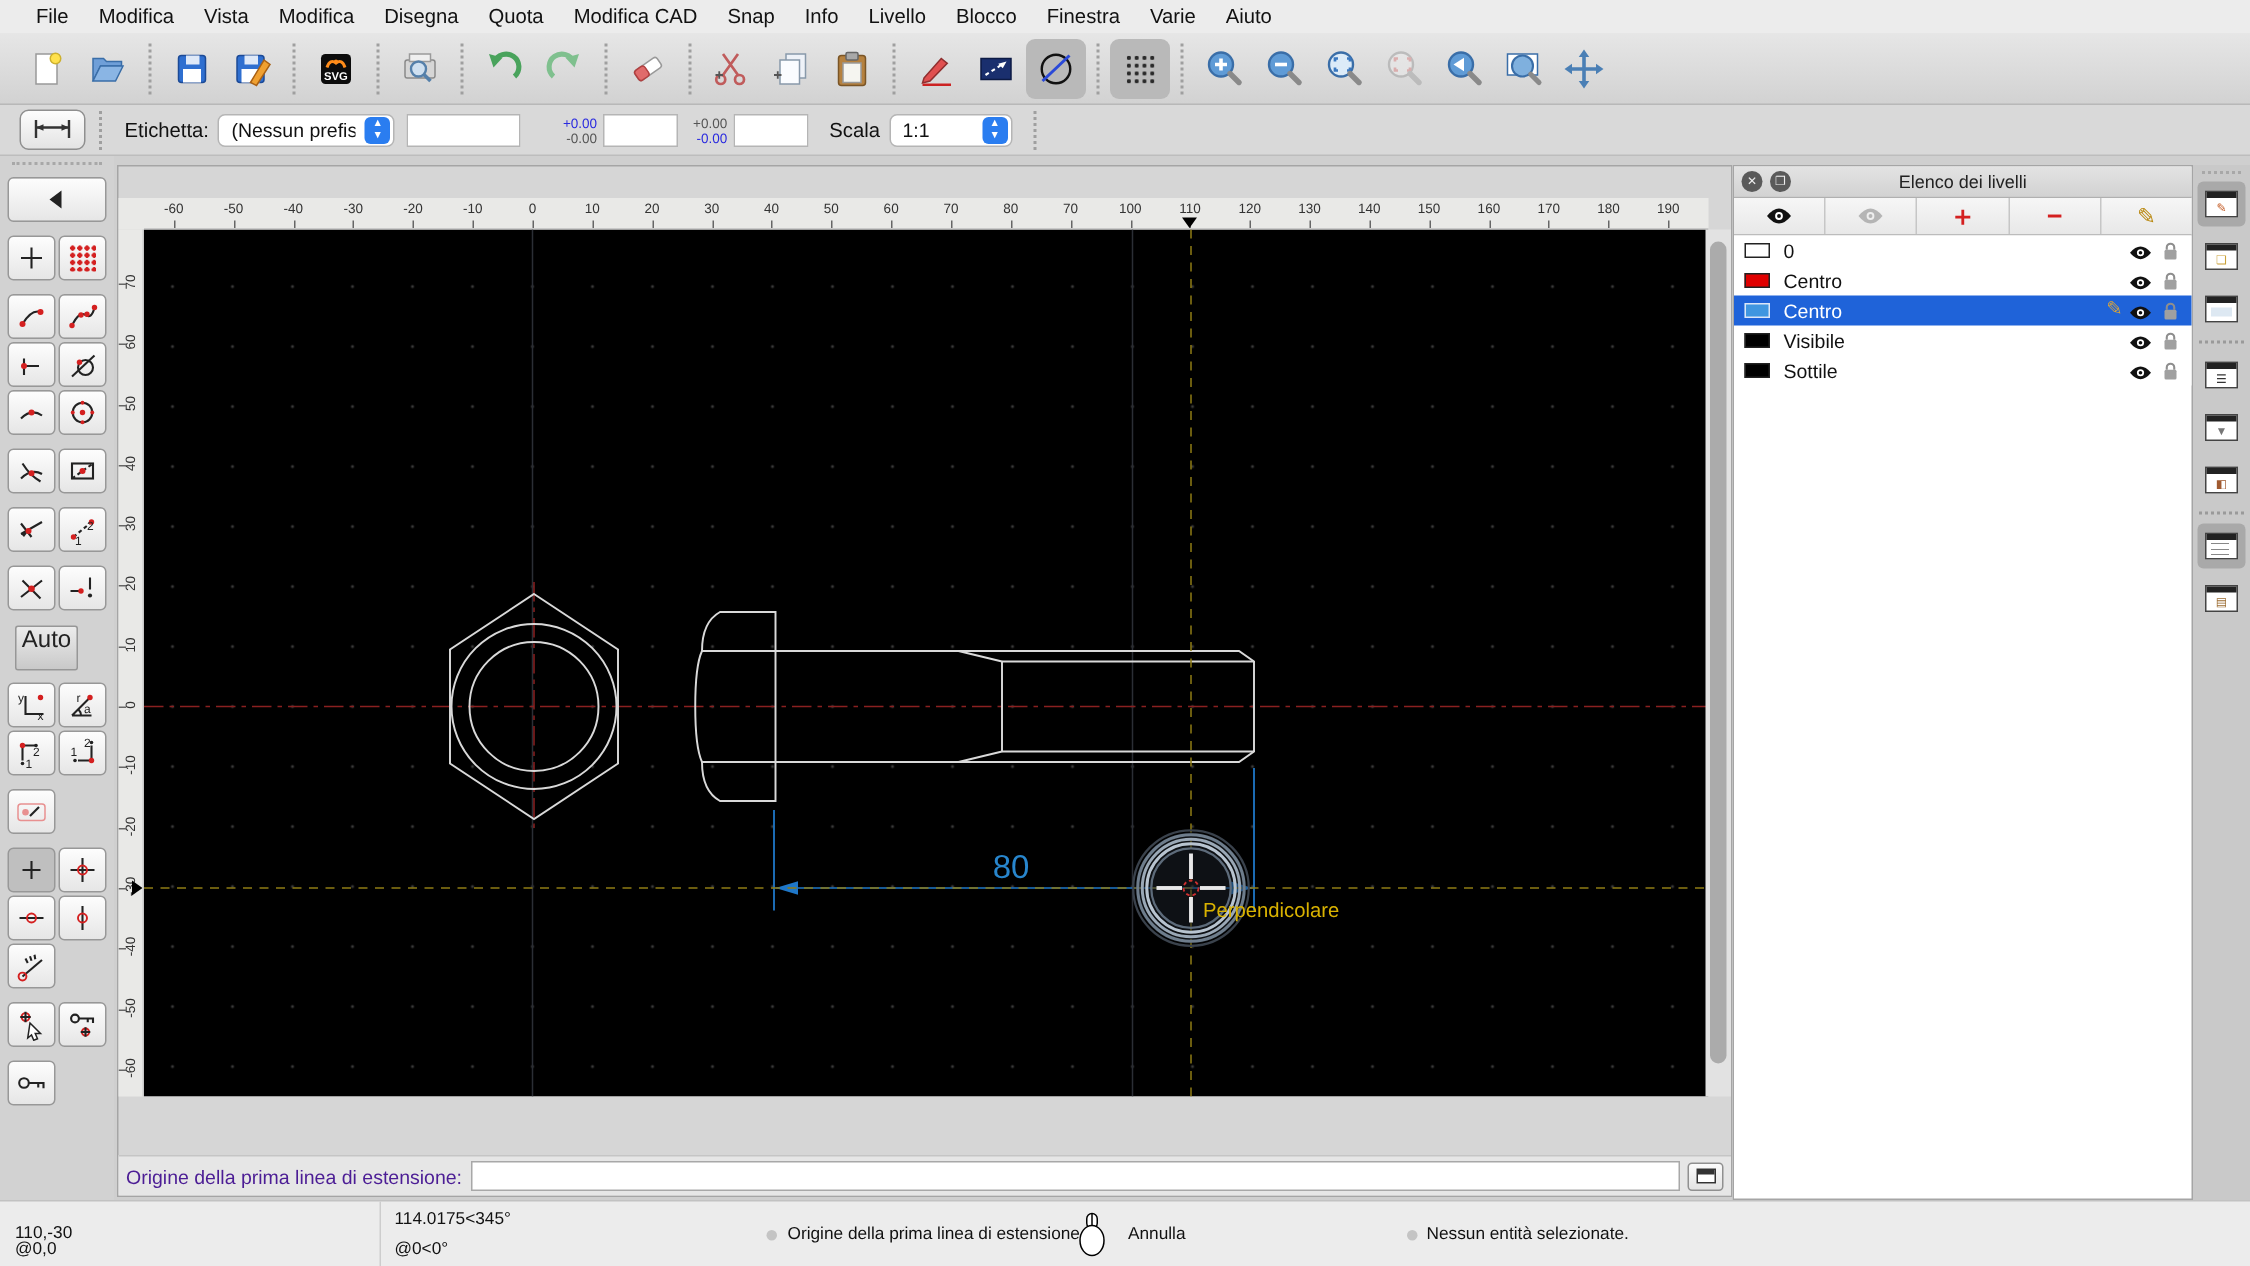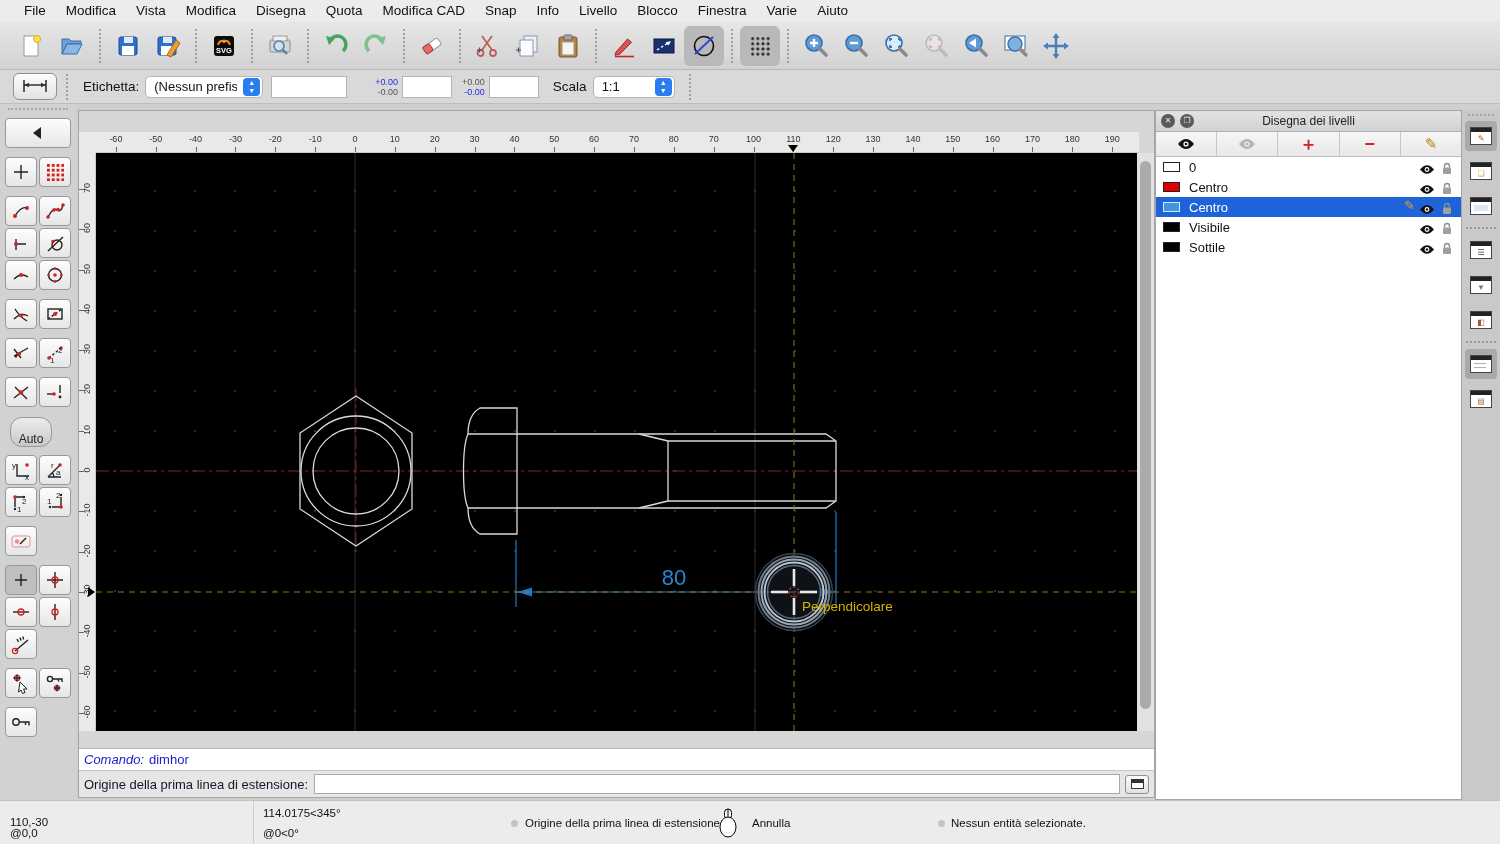--- a/index.html
+++ b/index.html
@@ -53,23 +53,23 @@
              background:linear-gradient(#fdfdfd,#e6e6e6); border:1px solid #989898;
              border-radius:4px; display:flex; align-items:center; justify-content:center; }
   .snapbtn.wide { width:66px; }
   .snapbtn.pressed { background:#bfbfbf; }
   .sb-gap { height:7px; }
   svg.sic { display:block; }
   .sic path, .sic circle.k, .sic rect.k, .sic line { stroke:#222; fill:none; stroke-width:1.4px; }
   .sic .rd { fill:#d42020; stroke:none; }
   .sic .rr { fill:none; stroke:#d42020; stroke-width:1.3px; }
   .sic text { fill:#222; font-size:8px; font-family:"Liberation Sans",sans-serif; }
-  .autobtn { width:42px; height:30px; margin:2px 0 0 6px; font-size:12px; color:#222;
+  .autobtn { width:42px; height:30px; margin:2px 0 0 6px; font-size:16px; color:#222;
              background:linear-gradient(#ececec,#c9c9c9); border:1px solid #979797;
-             border-radius:12px; display:flex; align-items:flex-end; justify-content:center; }
+             border-radius:2px; display:flex; align-items:flex-start; justify-content:center; }
 
   
   #canvas-window { position:absolute; left:78px; top:110px; width:1077px; height:688px;
                    background:#d6d6d6; border:1px solid #a5a5a5; }
   #cw-titlebar { height:21px; background:linear-gradient(#dcdcdc,#cfcfcf);
                  border-bottom:1px solid #b0b0b0; position:relative;
                  display:flex; align-items:center; justify-content:center; }
   #cw-title { font-size:12px; color:#222; }
   #qcad-doc-icon { position:absolute; left:16px; top:3px; width:14px; height:14px; border-radius:50%;
                    background:radial-gradient(circle at 35% 35%, #f0f0f0, #9a9aa5 70%);
@@ -97,21 +97,21 @@
   #hscroll-thumb { position:absolute; left:160px; top:3px; width:745px; height:11px;
                    background:#8f8f8f; border-radius:6px; }
   #grid-status { position:absolute; right:6px; top:1px; font-size:12px; color:#111; }
   #cmd-history { position:absolute; left:0; top:637px; width:1075px; height:22px;
                  background:#fff; border-top:1px solid #b5b5b5; display:flex; align-items:center;
                  padding-left:5px; font-size:13px; color:#1c1ccc; }
   #cmd-history .it { font-style:italic; margin-right:5px; }
   #cmd-row { position:absolute; left:0; top:659px; width:1075px; height:27px;
              background:#e6e6e6; border-top:1px solid #c5c5c5;
              display:flex; align-items:center; padding:0 5px; }
-  #cmd-row label { font-size:13px; color:#0f172a; margin-right:6px; white-space:nowrap; }
+  #cmd-row label { font-size:13px; color:#4c1d95; margin-right:6px; white-space:nowrap; }
   #cmd-input { flex:1; height:20px; background:#fff; border:1px solid #a8a8a8; font-size:12px; }
   #cmd-toggle { width:24px; height:19px; margin-left:5px; background:linear-gradient(#fbfbfb,#e2e2e2);
                 border:1px solid #909090; border-radius:3px;
                 display:flex; align-items:center; justify-content:center; }
   .miniwin { width:13px; height:10px; border:1px solid #333; background:#fff; position:relative; }
   .miniwin::before { content:''; position:absolute; left:0; top:0; right:0; height:3px; background:#333; }
 
   
   #layers-panel { position:absolute; left:1155px; top:110px; width:307px; height:690px;
                   background:#fff; border:1px solid #a5a5a5; }
@@ -779,38 +779,34 @@
         <line x1="793" y1="598" x2="793" y2="615"></line>
       </g>
       <circle cx="793" cy="592" r="5" fill="none" stroke="#cc3030" stroke-width="1.2" stroke-dasharray="2.4 2"></circle>
     </g>
     <text x="801" y="611" fill="#d9b200" font-size="13.5">Perpendicolare</text>
   </svg>
 
   <div id="vscroll">
       <div class="thumb"></div>
     </div>
-  <div id="cmd-history">
-    <span class="it">Comando:</span>
-    <span>dimhor</span>
-  </div>
   <div id="cmd-row">
     <label>Origine della prima linea di estensione:</label>
     <input id="cmd-input" value="" style="">
     <div id="cmd-toggle">
       <div class="miniwin"></div>
     </div>
   </div>
 </div>
 
 <div id="layers-panel">
   <div id="lp-header">
     <div class="lp-hbtn" id="lp-close">✕</div>
     <div class="lp-hbtn" id="lp-float">❐</div>
-    <span id="lp-title">Disegna dei livelli</span>
+    <span id="lp-title">Elenco dei livelli</span>
   </div>
   <div id="lp-toolbar">
     <div class="lp-tbtn">
       <svg width="18" height="12">
           <path d="M1 6Q9 -4 17 6Q9 16 1 6Z" fill="#111"></path>
           <circle cx="9" cy="6" r="2.6" fill="#fff"></circle>
           <circle cx="9" cy="6" r="1.3" fill="#111"></circle>
         </svg>
     </div>
     <div class="lp-tbtn">

